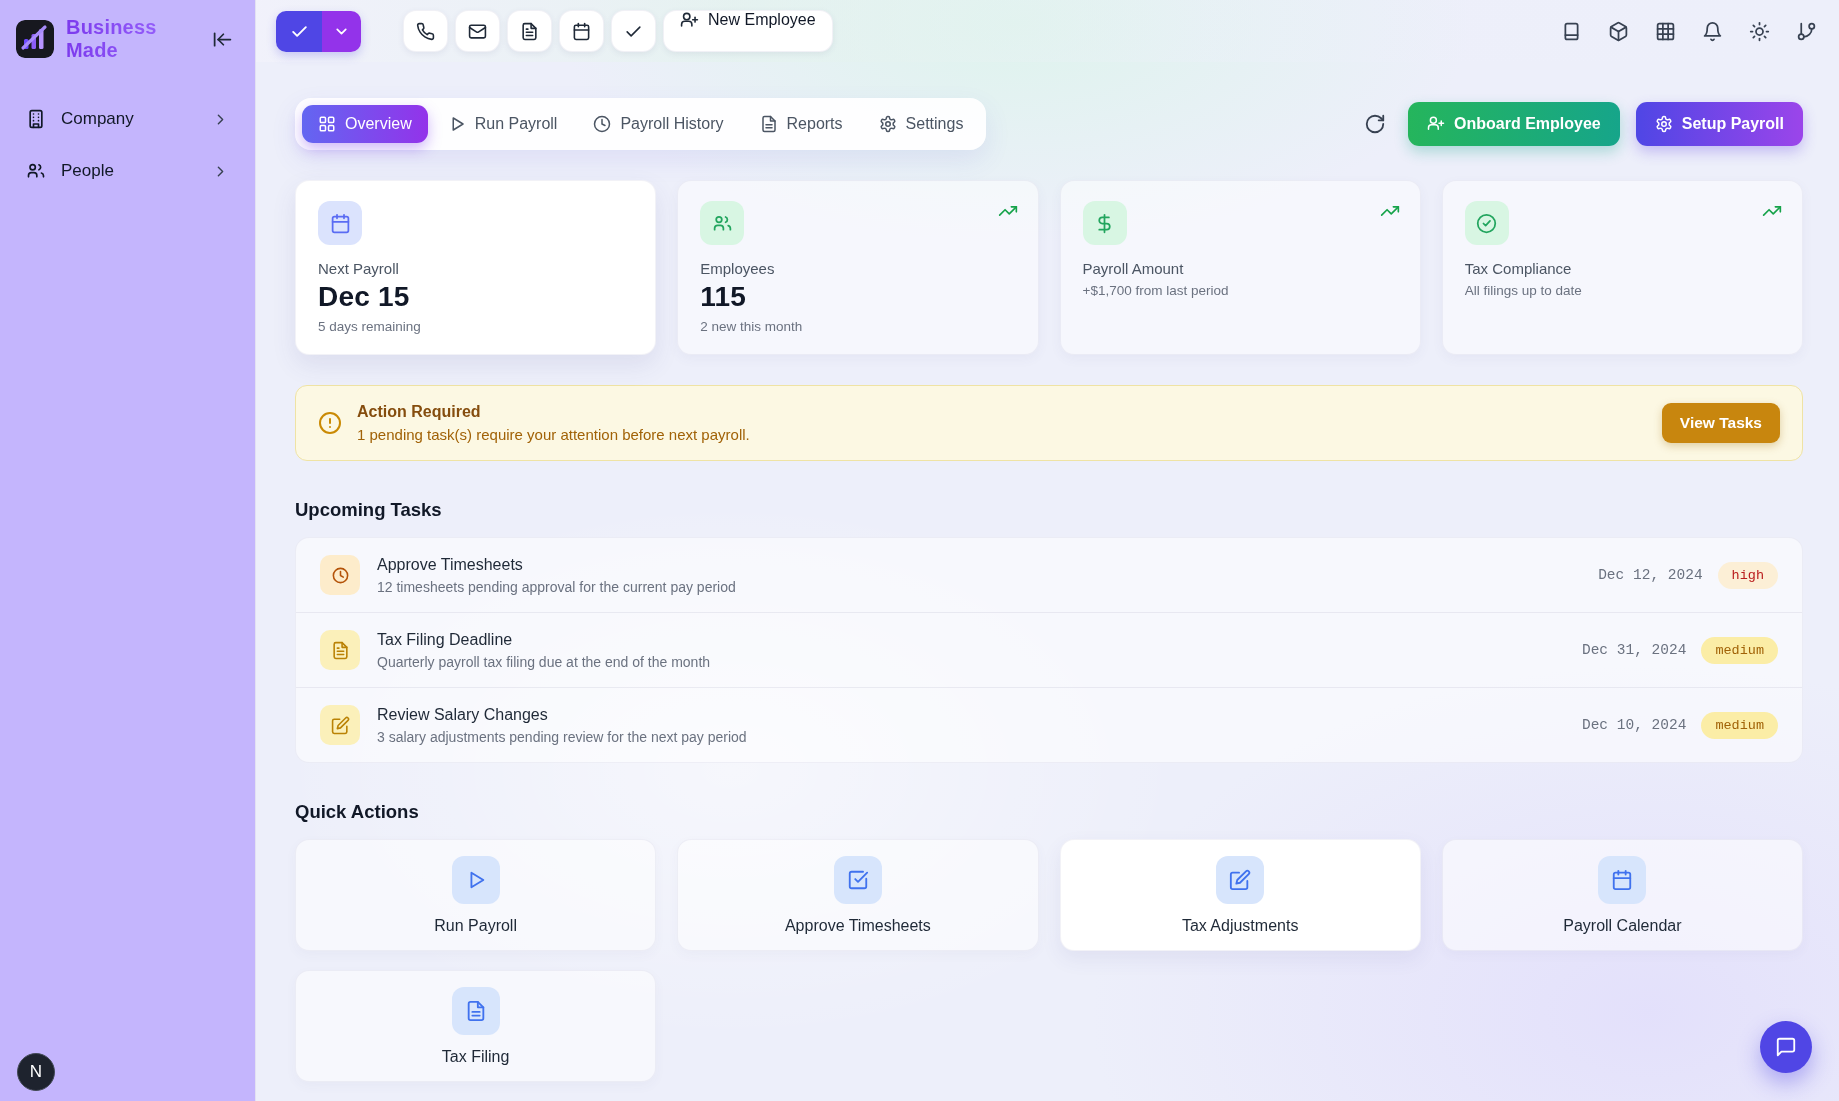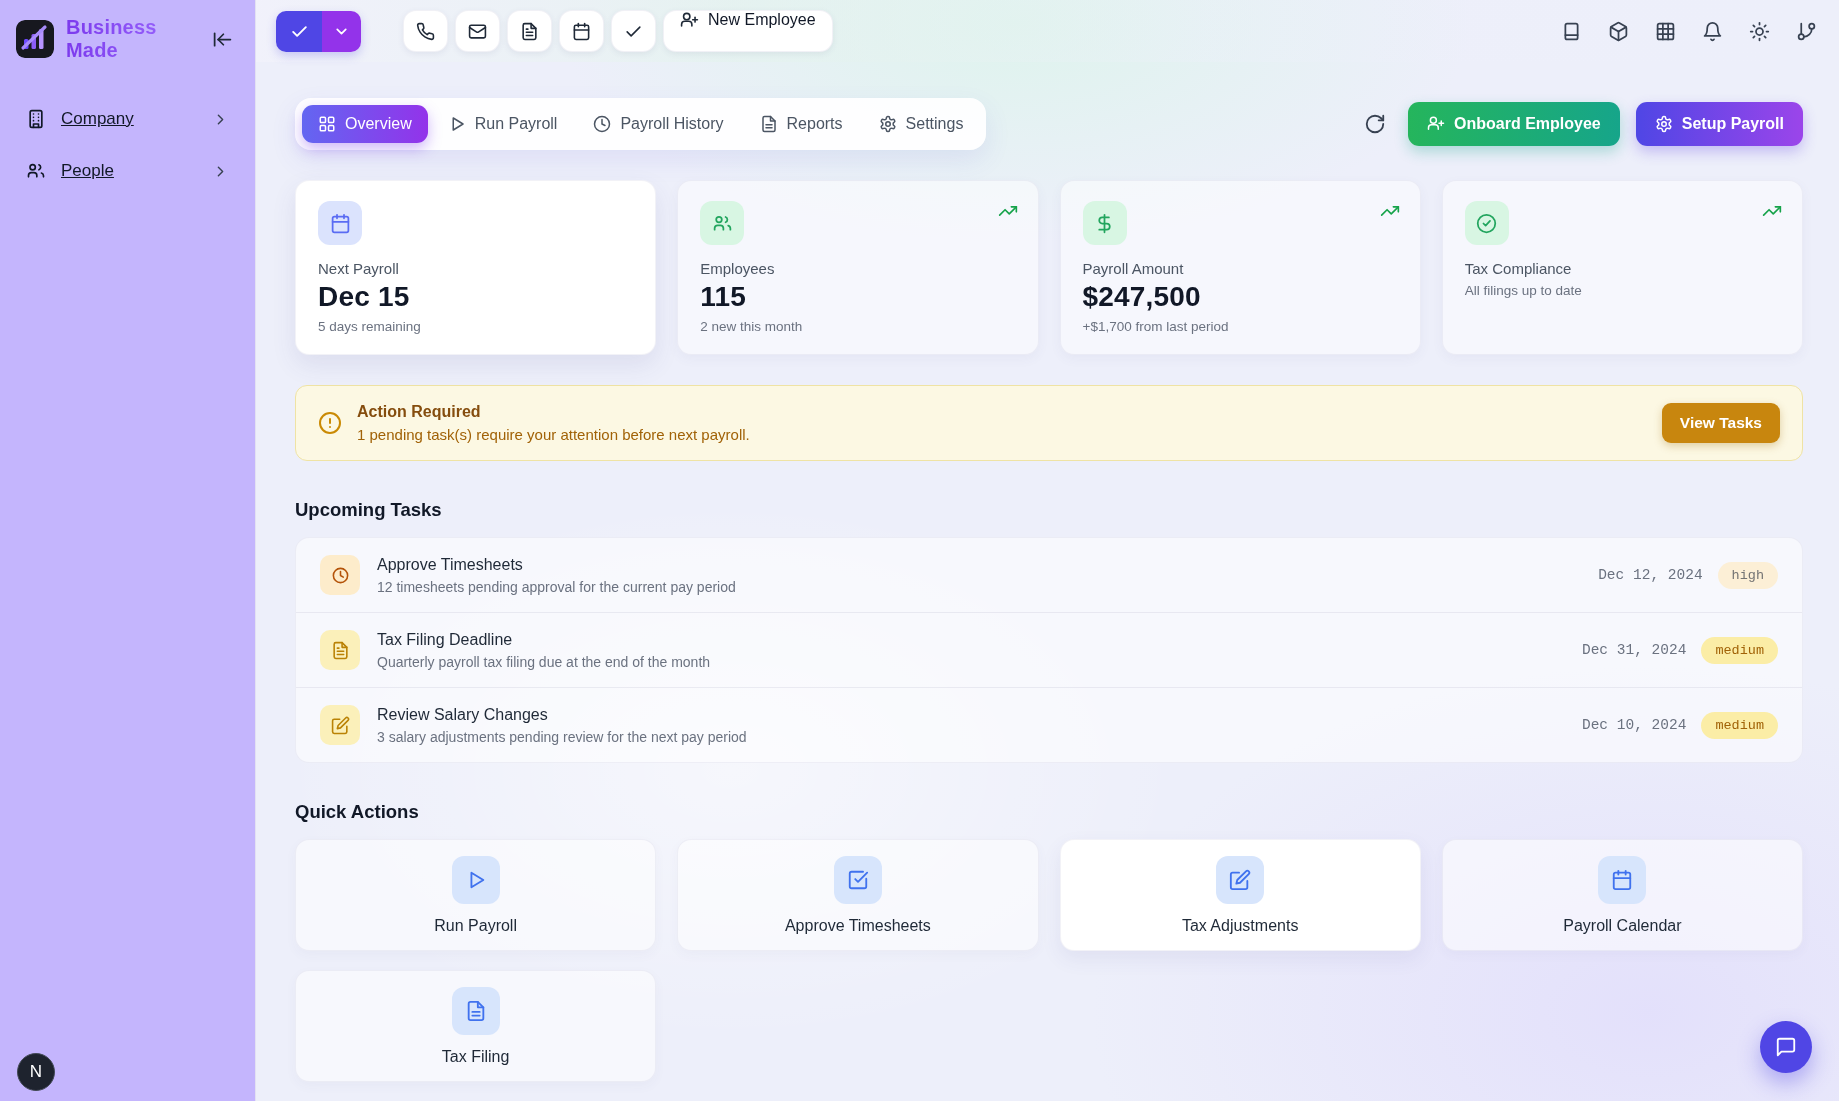--- a/index.html
+++ b/index.html
@@ -7,21 +7,21 @@
   body { font-family:"Liberation Sans", sans-serif; color:#111827; }
 
   .app { display:flex; width:1839px; height:1101px; }
 
   
   .sidebar { width:256px; flex:none; background:#c4b5fd; border-right:1px solid #e3e1f2; position:relative; }
   .logo-row { display:flex; align-items:center; gap:12px; padding:16px 18px 16px 16px; }
   .logo-img { width:38px; height:38px; flex:none; border-radius:9px; overflow:hidden; }
   .brand-name { font-size:20px; font-weight:700; background:linear-gradient(90deg,#7c3aed,#9d6bff); -webkit-background-clip:text; background-clip:text; color:transparent; letter-spacing:.2px; }
   .collapse-btn { margin-left:auto; width:34px; height:34px; display:flex; align-items:center; justify-content:center; border-radius:8px; cursor:pointer; background:transparent; border:none; }
-  .nav { padding:18px 12px; display:flex; flex-direction:column; gap:6px;text-decoration:underline; }
+  .nav { padding:18px 12px; display:flex; flex-direction:column; gap:6px; }
   .nav-item { display:flex; align-items:center; gap:15px; padding:13px 14px; border-radius:10px; font-size:17px; color:#111827; cursor:pointer; }
   .nav-item .chev { margin-left:auto; }
   .dev-badge { position:absolute; left:17px; bottom:10px; width:38px; height:38px; border-radius:50%; background:#1e232e; border:1px solid #444a57; color:#fff; display:flex; align-items:center; justify-content:center; font-size:17px; font-weight:400; cursor:pointer; }
 
   
   .main { flex:1; display:flex; flex-direction:column; position:relative; overflow:hidden;
     background:
       radial-gradient(700px 340px at 48% 2%, rgba(214,246,230,0.65), transparent 65%),
       radial-gradient(900px 560px at 88% 92%, rgba(219,212,252,0.55), transparent 62%),
       radial-gradient(700px 420px at 30% 70%, rgba(255,255,255,0.5), transparent 65%),
@@ -80,21 +80,21 @@
   .task-row + .task-row { border-top:1px solid rgba(120,120,160,0.12); }
   .task-icon { width:40px; height:40px; flex:none; border-radius:10px; display:flex; align-items:center; justify-content:center; }
   .task-icon.orange { background:#fdeccb; }
   .task-icon.yellow { background:#fbf0ba; }
   .task-body { margin-left:17px; }
   .task-title { font-size:16px; color:#1f2937; font-weight:500; }
   .task-desc { margin-top:5px; font-size:14px; color:#6b7280; }
   .task-meta { margin-left:auto; display:flex; align-items:center; gap:15px;font-family:Liberation Mono, monospace; }
   .task-date { font-size:14.5px; color:#6b7280; }
   .badge { padding:6px 14px; border-radius:999px; font-size:13.5px; font-weight:500; }
-  .badge-high { background:#fcefd6; color:#737373; }
+  .badge-high { background:#fcefd6; color:#b91c1c; }
   .badge-medium { background:#fbeda6; color:#a16207; }
 
   
   .qa-grid { display:grid; grid-template-columns:repeat(4,1fr); gap:19px 21px; margin-top:16px; }
   .qa-card { height:112px; border-radius:14px; border:1px solid rgba(130,130,180,0.10); background:rgba(255,255,255,0.55); display:flex; flex-direction:column; align-items:center; justify-content:center; cursor:pointer; box-shadow:0 4px 12px rgba(70,70,140,0.04); }
   .qa-card.solid { background:#ffffff; box-shadow:0 8px 20px rgba(70,70,140,0.08); }
   .qa-icon { width:48px; height:48px; border-radius:12px; background:#d7e5fc; display:flex; align-items:center; justify-content:center; }
   .qa-label { margin-top:13px; font-size:16px; color:#1f2937; }
 
   .chat-fab { position:absolute; right:27px; bottom:28px; width:52px; height:52px; border-radius:50%; background:#5046e5; border:none; display:flex; align-items:center; justify-content:center; box-shadow:0 10px 22px rgba(80,70,229,0.4); cursor:pointer; }
@@ -428,21 +428,20 @@
                 <path d="M17 5H9.5a3.5 3.5 0 0 0 0 7h5a3.5 3.5 0 0 1 0 7H6"></path>
               </svg>
           </span>
           <span class="trend">
             <svg width="20" height="20" viewBox="0 0 24 24" fill="none" stroke="#16a34a" stroke-width="2" stroke-linecap="round" stroke-linejoin="round">
                 <path d="m22 7-8.5 8.5-5-5L2 17"></path>
                 <path d="M16 7h6v6"></path>
               </svg>
           </span>
           <div class="stat-label">Payroll Amount</div>
-          <div class="stat-value">$247,500</div>
           <div class="stat-sub">+$1,700 from last period</div>
         </div>
         <div class="stat-card">
           <span class="stat-icon green">
             <svg width="21" height="21" viewBox="0 0 24 24" fill="none" stroke="#22a55e" stroke-width="2" stroke-linecap="round" stroke-linejoin="round">
                 <circle cx="12" cy="12" r="10"></circle>
                 <path d="m8.5 12 2.5 2.5 5-5.5"></path>
               </svg>
           </span>
           <span class="trend">

